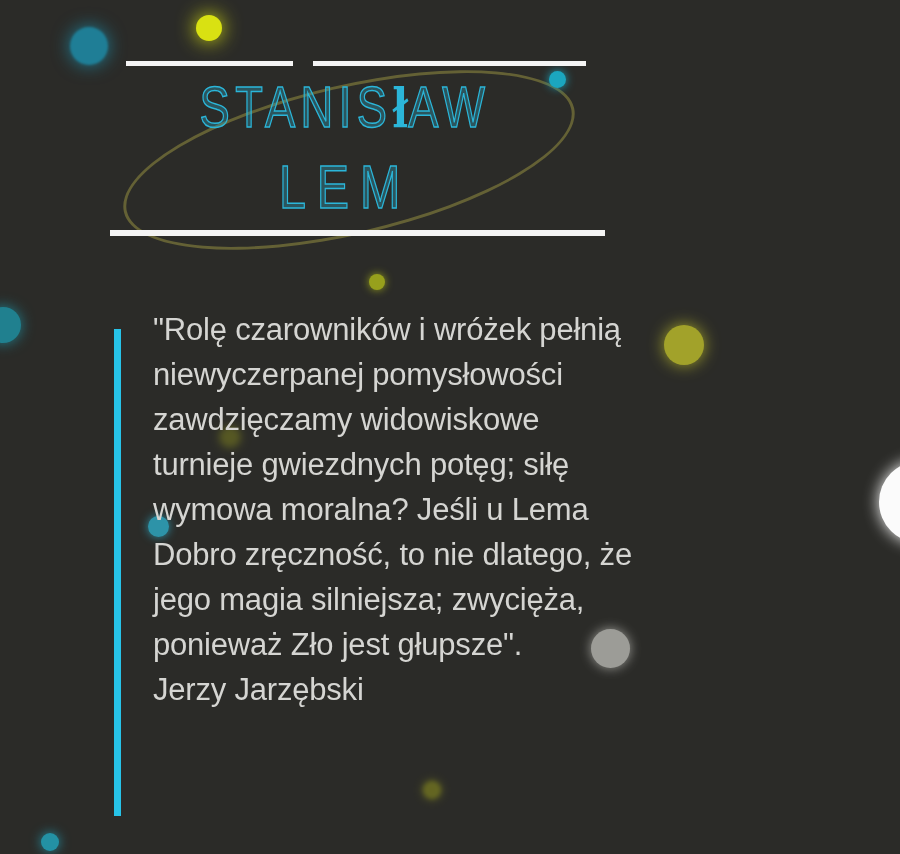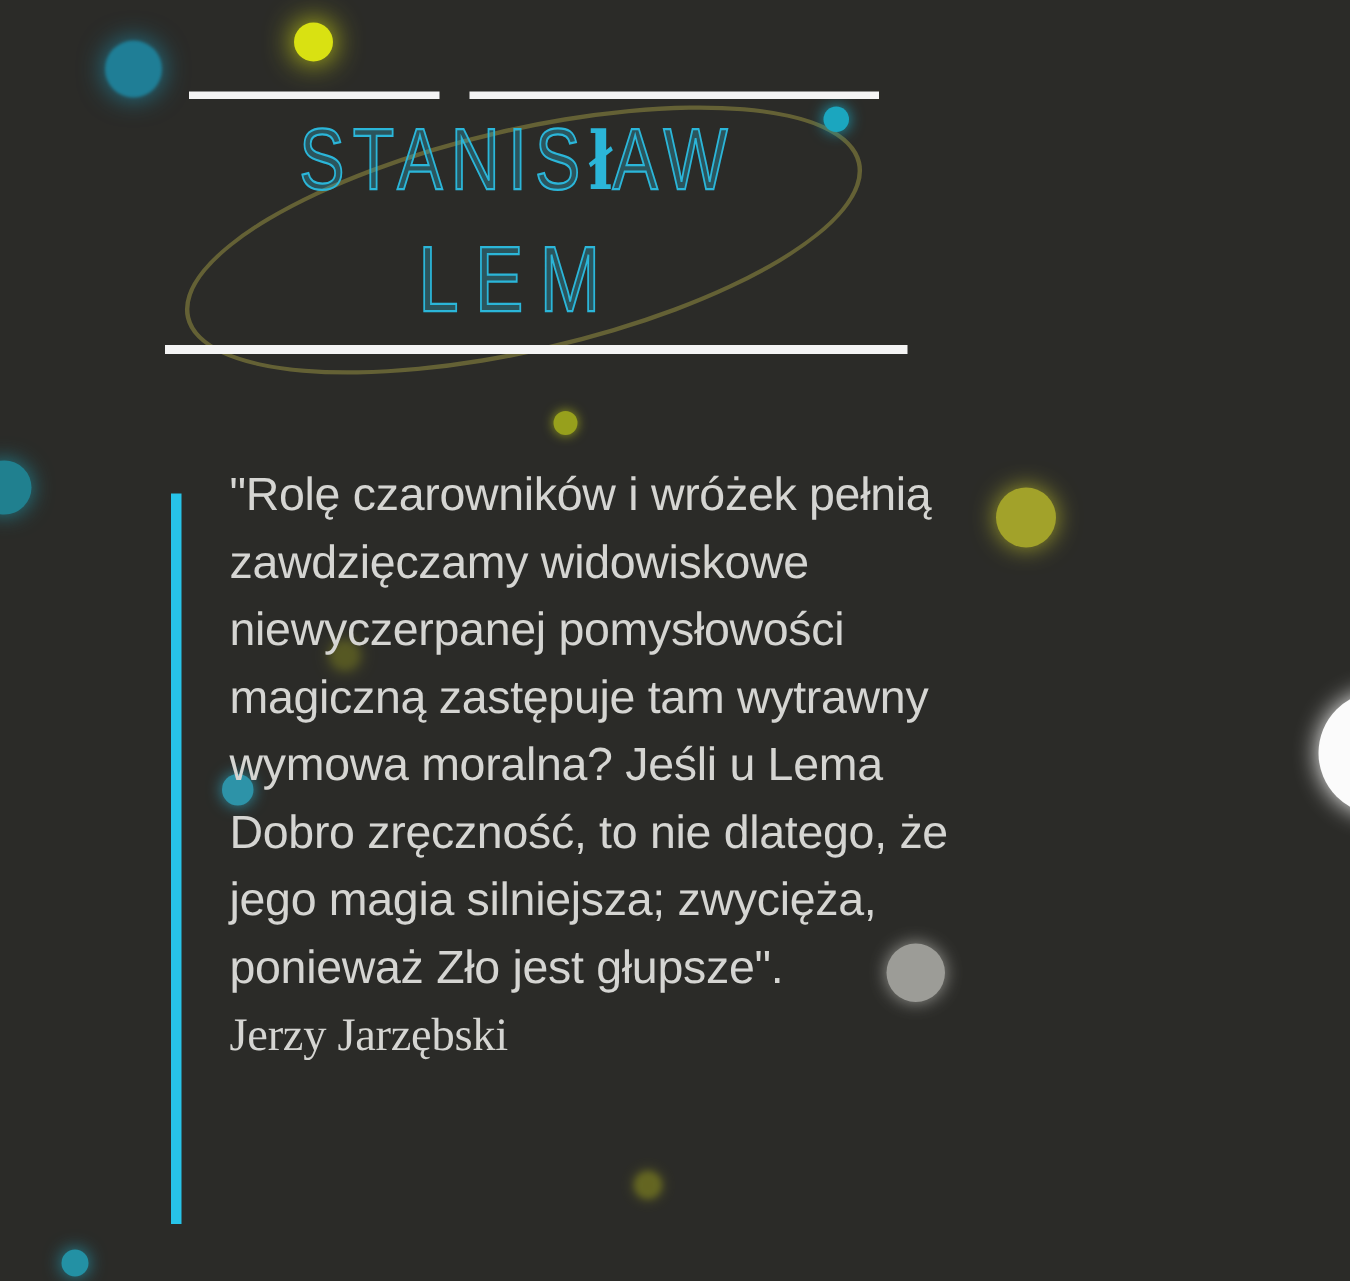--- a/index.html
+++ b/index.html
@@ -52,21 +52,20 @@
   .q-line{
     font-size:31px;line-height:45px;letter-spacing:-0.2px;
     color:var(--text,#d5d5d2);
     white-space:pre;
   }
   .attribution{
     margin-left:39px;
     font-size:31px;line-height:45px;letter-spacing:-0.2px;
     color:var(--text,#d5d5d2);
     white-space:pre;
-    font-family:Liberation Serif, serif;
   }
 </style>
 </head>
 <body>
 
 <div class="stage" style="--bg: #2b2b28; --accent: #2bb6d9; --bar: #27c3e8; --text: #d5d5d2; --line: #f4f4f4;">
 
   <div class="decor-layer">
     <div class="orbit-ellipse" style="left: 118px; top: 85px; width: 456px; height: 144px; border-width: 3px; border-color: rgb(110, 107, 55); opacity: 0.85; transform: rotate(-13deg);"></div>
 
@@ -97,23 +96,23 @@
     </div>
 
     <div class="rule rule-bottom"></div>
   </div>
 
   <div class="quote-section">
     <div class="quote-bar"></div>
     <div class="quote-text">
 
     <div class="q-line">"Rolę czarowników i wróżek pełnią</div>
+        <div class="q-line">niewyczerpanej pomysłowości</div>
         <div class="q-line">zawdzięczamy widowiskowe</div>
-        <div class="q-line">niewyczerpanej pomysłowości</div>
-        <div class="q-line">magiczną zastępuje tam wytrawny</div>
+        <div class="q-line">turnieje gwiezdnych potęg; siłę</div>
         <div class="q-line">wymowa moralna? Jeśli u Lema</div>
         <div class="q-line">Dobro zręczność, to nie dlatego, że</div>
         <div class="q-line">jego magia silniejsza; zwycięża,</div>
         <div class="q-line">ponieważ Zło jest głupsze".</div>
       </div>
     <div class="attribution">Jerzy Jarzębski</div>
   </div>
 
 </div>
 

